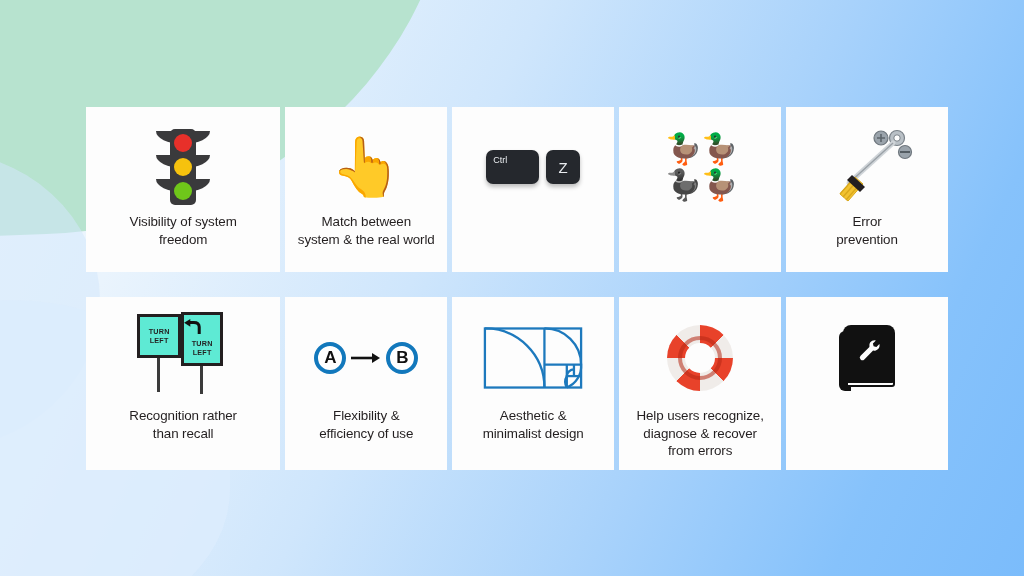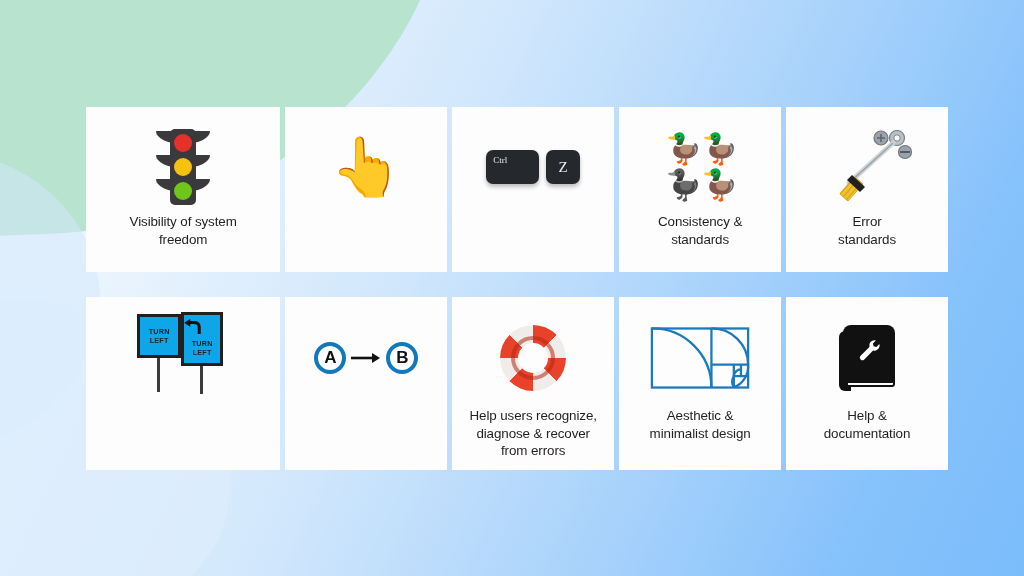--- a/index.html
+++ b/index.html
@@ -34,34 +34,34 @@
   .tl-body{position:absolute;left:14px;top:0;width:26px;height:76px;background:#3a3a3c;border-radius:5px;}
   .tl-lamp{position:absolute;left:18px;width:18px;height:18px;border-radius:50%;}
   .tl-r{top:5px;background:#e8302a;} .tl-y{top:29px;background:#f6c20e;} .tl-g{top:53px;background:#6fc61a;}
   .tl-vis{position:absolute;width:54px;height:13px;background:#3a3a3c;border-radius:0 0 26px 26px/0 0 13px 13px;left:0;}
   .tl-v1{top:2px;} .tl-v2{top:26px;} .tl-v3{top:50px;}
 
   
   .hand{font-size:58px;line-height:1;}
 
   
-  .keys{display:flex;align-items:flex-end;gap:7px;font-family:Liberation Serif, serif;}
+  .keys{display:flex;align-items:flex-end;gap:7px;}
   .key{background:#25282d;border-radius:7px;color:#e9ecef;display:flex;align-items:center;justify-content:center;
        box-shadow:0 3px 4px rgba(0,0,0,.25);}
   .key-ctrl{width:53px;height:34px;font-size:9px;align-items:flex-start;justify-content:flex-start;padding:5px 0 0 7px;box-sizing:border-box;}
   .key-z{width:34px;height:34px;font-size:15px;}
 
   
   .ducks{display:grid;grid-template-columns:34px 34px;grid-template-rows:34px 34px;gap:2px;}
   .duck{font-size:30px;line-height:34px;text-align:center;}
   .duck.grey{filter:grayscale(1) brightness(.72);}
 
   
   .signs{position:relative;width:96px;height:92px;}
-  .sign{position:absolute;border:3px solid #231f20;background:#0ea5e9;box-sizing:border-box;}
+  .sign{position:absolute;border:3px solid #231f20;background:#5eead4;box-sizing:border-box;}
   .sign1{left:2px;top:2px;width:44px;height:44px;}
   .sign2{left:46px;top:0px;width:42px;height:54px;}
   .sign-txt{font-size:7.2px;font-weight:700;text-align:center;line-height:8.6px;color:#231f20;letter-spacing:.2px;}
   .sign1 .sign-txt{padding-top:11px;}
   .sign2 .sign-txt{padding-top:1px;}
   .post{position:absolute;width:2.5px;background:#3b3b3b;}
   .post1{left:22px;top:44px;height:36px;}
   .post2{left:65px;top:52px;height:30px;}
   .arrow-l{margin:4px auto 0;width:18px;height:16px;}
 
@@ -121,43 +121,43 @@
         <div class="label">
           <span>Visibility of system</span><br>
           <span>freedom</span>
         </div>
       </div>
 
       <div class="card c2">
         <div class="icon-wrap">
           <span class="hand">👆</span>
         </div>
+        <div class="label">
+          <span>Match between</span><br>
+          <span>system &amp; the real world</span>
+        </div>
       </div>
 
       <div class="card c3">
         <div class="icon-wrap">
           <div class="keys">
             <div class="key key-ctrl">Ctrl</div>
             <div class="key key-z">Z</div>
           </div>
         </div>
       </div>
 
       <div class="card c4">
         <div class="icon-wrap">
           <div class="ducks">
             <span class="duck">🦆</span>
             <span class="duck">🦆</span>
             <span class="duck grey">🦆</span>
             <span class="duck">🦆</span>
           </div>
-        </div>
-        <div class="label">
-          <span>Consistency &amp;</span><br>
-          <span>standards</span>
         </div>
       </div>
 
       <div class="card c5">
         <div class="icon-wrap">
           <svg class="sd" viewBox="0 0 96 80">
             <circle cx="62" cy="11" r="7" fill="#9aa3ab" stroke="#6f777e" stroke-width="1.2"></circle>
             <path d="M58 11 L66 11 M62 7 L62 15" stroke="#5d656c" stroke-width="1.6"></path>
             <circle cx="78" cy="11" r="7.5" fill="#b9c0c6" stroke="#7a8289" stroke-width="1.2"></circle>
             <circle cx="78" cy="11" r="3.2" fill="#fdfdfd" stroke="#7a8289" stroke-width="1"></circle>
@@ -165,21 +165,21 @@
             <path d="M81 25 L91 25" stroke="#4c545a" stroke-width="1.8"></path>
             <path d="M30 56 L74 16" stroke="#cfd4d8" stroke-width="5" stroke-linecap="round"></path>
             <path d="M30 56 L74 16" stroke="#9aa1a7" stroke-width="1.4"></path>
             <path d="M21 67 L36 50 L44 57 L29 74 Z" fill="#f2c230" stroke="#d9a81c" stroke-width="1"></path>
             <path d="M24 70 L38 54 M27 73 L41 57 M21 67 L35 51" stroke="#d9a81c" stroke-width="1.4"></path>
             <path d="M33 48 L46 60 L41 65 L28 53 Z" fill="#231f20"></path>
           </svg>
         </div>
         <div class="label">
           <span>Error</span><br>
-          <span>standards</span>
+          <span>prevention</span>
         </div>
       </div>
     </div>
 
     <div class="row row2">
 
       <div class="card c1">
         <div class="icon-wrap">
           <div class="signs">
             <div class="post post1"></div>
@@ -189,43 +189,40 @@
             </div>
             <div class="sign sign2">
               <svg class="arrow-l" viewBox="0 0 20 18">
                 <path d="M17 17 L17 9 Q17 4 11 4 L5 4" stroke="#111" stroke-width="3.4" fill="none"></path>
                 <path d="M7 0 L0 4.2 L7 8.6 Z" fill="#111"></path>
               </svg>
               <div class="sign-txt">TURN LEFT</div>
             </div>
           </div>
         </div>
+        <div class="label">
+          <span>Recognition rather</span><br>
+          <span>than recall</span>
+        </div>
       </div>
 
       <div class="card c2">
         <div class="icon-wrap">
           <div class="ab">
             <div class="node">A</div>
             <svg class="ab-arrow" viewBox="0 0 30 12">
               <path d="M0 6 L22 6" stroke="#111" stroke-width="2.6"></path>
               <path d="M21 1 L29 6 L21 11 Z" fill="#111"></path>
             </svg>
             <div class="node">B</div>
           </div>
         </div>
-      </div>
-
-      <div class="card c4">
-        <div class="icon-wrap">
-          <div class="buoy"></div>
-        </div>
-        <div class="label">
-          <span>Help users recognize,</span><br>
-          <span>diagnose &amp; recover</span><br>
-          <span>from errors</span>
+        <div class="label">
+          <span>Flexibility &amp;</span><br>
+          <span>efficiency of use</span>
         </div>
       </div>
 
       <div class="card c3">
         <div class="icon-wrap">
           <svg class="fib" viewBox="0 0 105 66">
             <g fill="none" stroke="#1d79bd" stroke-width="2.4">
               <rect x="2" y="2" width="101" height="62"></rect>
               <line x1="64.5" y1="2" x2="64.5" y2="64"></line>
               <line x1="64.5" y1="40" x2="103" y2="40"></line>
@@ -239,32 +236,39 @@
               <path d="M88 52 A7.5 7.5 0 0 1 95.5 45"></path>
             </g>
           </svg>
         </div>
         <div class="label">
           <span>Aesthetic &amp;</span><br>
           <span>minimalist design</span>
         </div>
       </div>
 
+      <div class="card c4">
+        <div class="icon-wrap">
+          <div class="buoy"></div>
+        </div>
+        <div class="label">
+          <span>Help users recognize,</span><br>
+          <span>diagnose &amp; recover</span><br>
+          <span>from errors</span>
+        </div>
+      </div>
+
       <div class="card c5">
         <div class="icon-wrap">
           <div class="book">
             <div class="book-spine"></div>
             <div class="book-pages"></div>
             <div class="book-cover"></div>
             <svg class="wrench" viewBox="0 0 28 28">
               <path d="M19.5 3.2a5.3 5.3 0 0 0-5.1 6.7L5.6 18.7a2.6 2.6 0 1 0 3.7 3.7l8.8-8.8a5.3 5.3 0 0 0 6.3-6.6l-3 3-2.8-.7-.7-2.8 3-3a5.3 5.3 0 0 0-1.4-.3z" fill="#fdfdfd"></path>
             </svg>
           </div>
         </div>
-        <div class="label">
-          <span>Help &amp;</span><br>
-          <span>documentation</span>
-        </div>
       </div>
     </div>
 
   </div>
 </div>
 
 </body></html>

